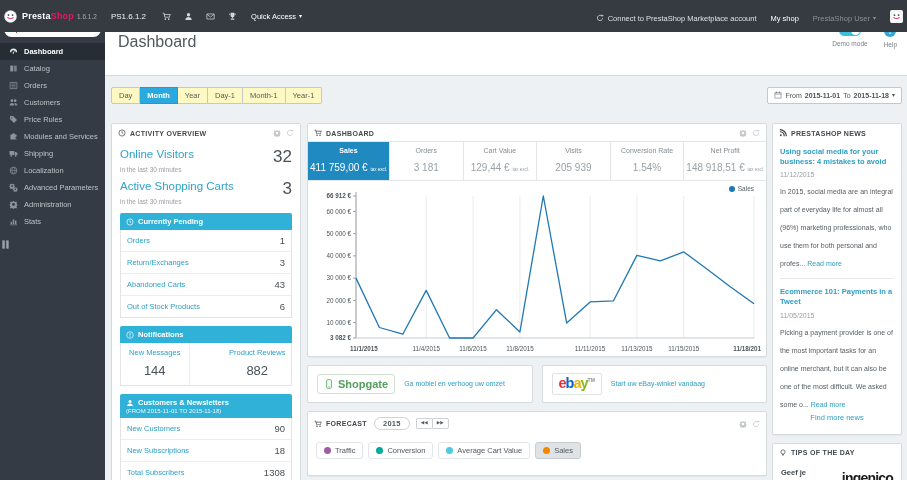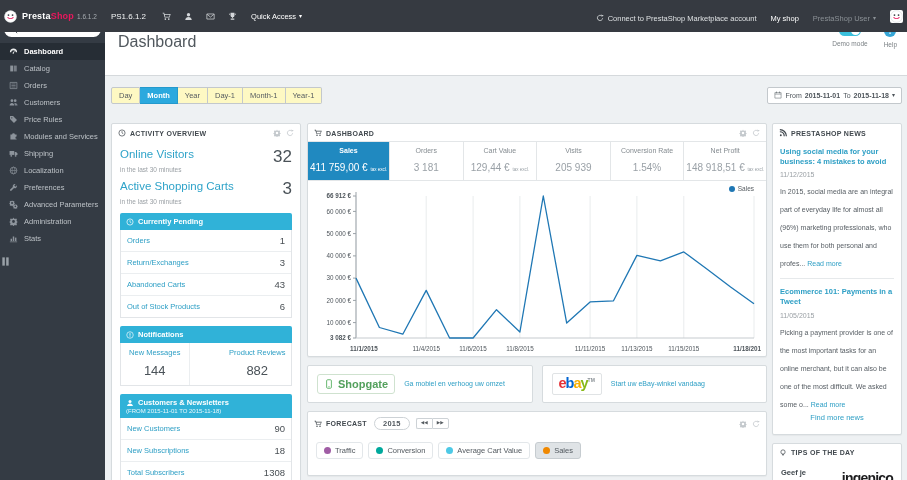--- a/index.html
+++ b/index.html
@@ -325,28 +325,20 @@
       </div>
       <div class="nav-item">
         <span class="ic">
           <svg viewBox="0 0 16 16" fill="currentColor" xmlns="http://www.w3.org/2000/svg">
             <circle cx="8" cy="8" r="6" fill="none" stroke="currentColor" stroke-width="1.3"></circle>
             <ellipse cx="8" cy="8" rx="2.6" ry="6" fill="none" stroke="currentColor" stroke-width="1"></ellipse>
             <path d="M2 8h12" stroke="currentColor" stroke-width="1"></path>
           </svg>
         </span>
         <span>Localization</span>
-      </div>
-      <div class="nav-item">
-        <span class="ic">
-          <svg viewBox="0 0 16 16" fill="currentColor" xmlns="http://www.w3.org/2000/svg">
-            <path d="M13.8 4.2a3.8 3.8 0 0 1-4.9 4.9L4.6 13.4a1.5 1.5 0 1 1-2.1-2.1l4.3-4.3a3.8 3.8 0 0 1 4.9-4.9L9.4 4.4l2.1 2.1z"></path>
-          </svg>
-        </span>
-        <span>Preferences</span>
       </div>
       <div class="nav-item">
         <span class="ic">
           <svg viewBox="0 0 16 16" fill="currentColor" xmlns="http://www.w3.org/2000/svg">
             <g transform="scale(.68)">
               <path fill-rule="evenodd" d="M8 .8l.9 2a5.3 5.3 0 0 1 1.7.7l2.1-.7 1.4 1.4-.7 2.1a5.3 5.3 0 0 1 .7 1.7l2 .9-2 .9a5.3 5.3 0 0 1-.7 1.7l.7 2.1-1.4 1.4-2.1-.7a5.3 5.3 0 0 1-1.7.7l-.9 2-.9-2a5.3 5.3 0 0 1-1.7-.7l-2.1.7-1.4-1.4.7-2.1a5.3 5.3 0 0 1-.7-1.7l-2-.9 2-.9a5.3 5.3 0 0 1 .7-1.7l-.7-2.1 1.4-1.4 2.1.7a5.3 5.3 0 0 1 1.7-.7zM8 5.5a2.5 2.5 0 1 0 0 5 2.5 2.5 0 0 0 0-5z"></path>
             </g>
             <g transform="translate(6.6 6.6) scale(.58)">
               <path fill-rule="evenodd" d="M8 .8l.9 2a5.3 5.3 0 0 1 1.7.7l2.1-.7 1.4 1.4-.7 2.1a5.3 5.3 0 0 1 .7 1.7l2 .9-2 .9a5.3 5.3 0 0 1-.7 1.7l.7 2.1-1.4 1.4-2.1-.7a5.3 5.3 0 0 1-1.7.7l-.9 2-.9-2a5.3 5.3 0 0 1-1.7-.7l-2.1.7-1.4-1.4.7-2.1a5.3 5.3 0 0 1-.7-1.7l-2-.9 2-.9a5.3 5.3 0 0 1 .7-1.7l-.7-2.1 1.4-1.4 2.1.7a5.3 5.3 0 0 1 1.7-.7zM8 5.5a2.5 2.5 0 1 0 0 5 2.5 2.5 0 0 0 0-5z"></path>
             </g>

